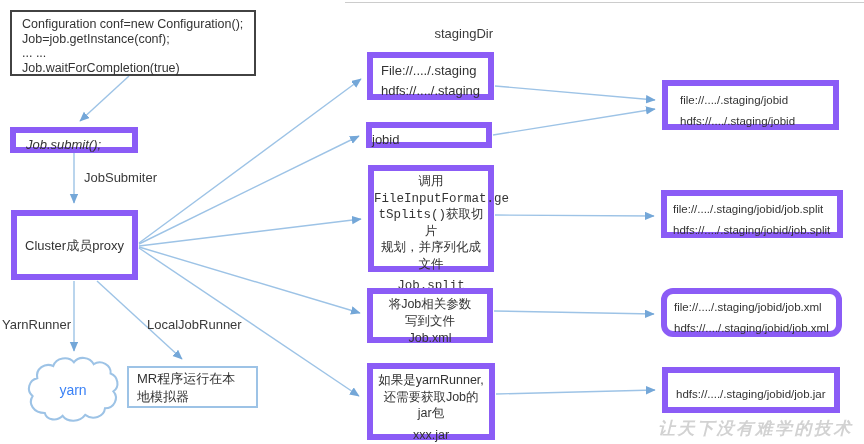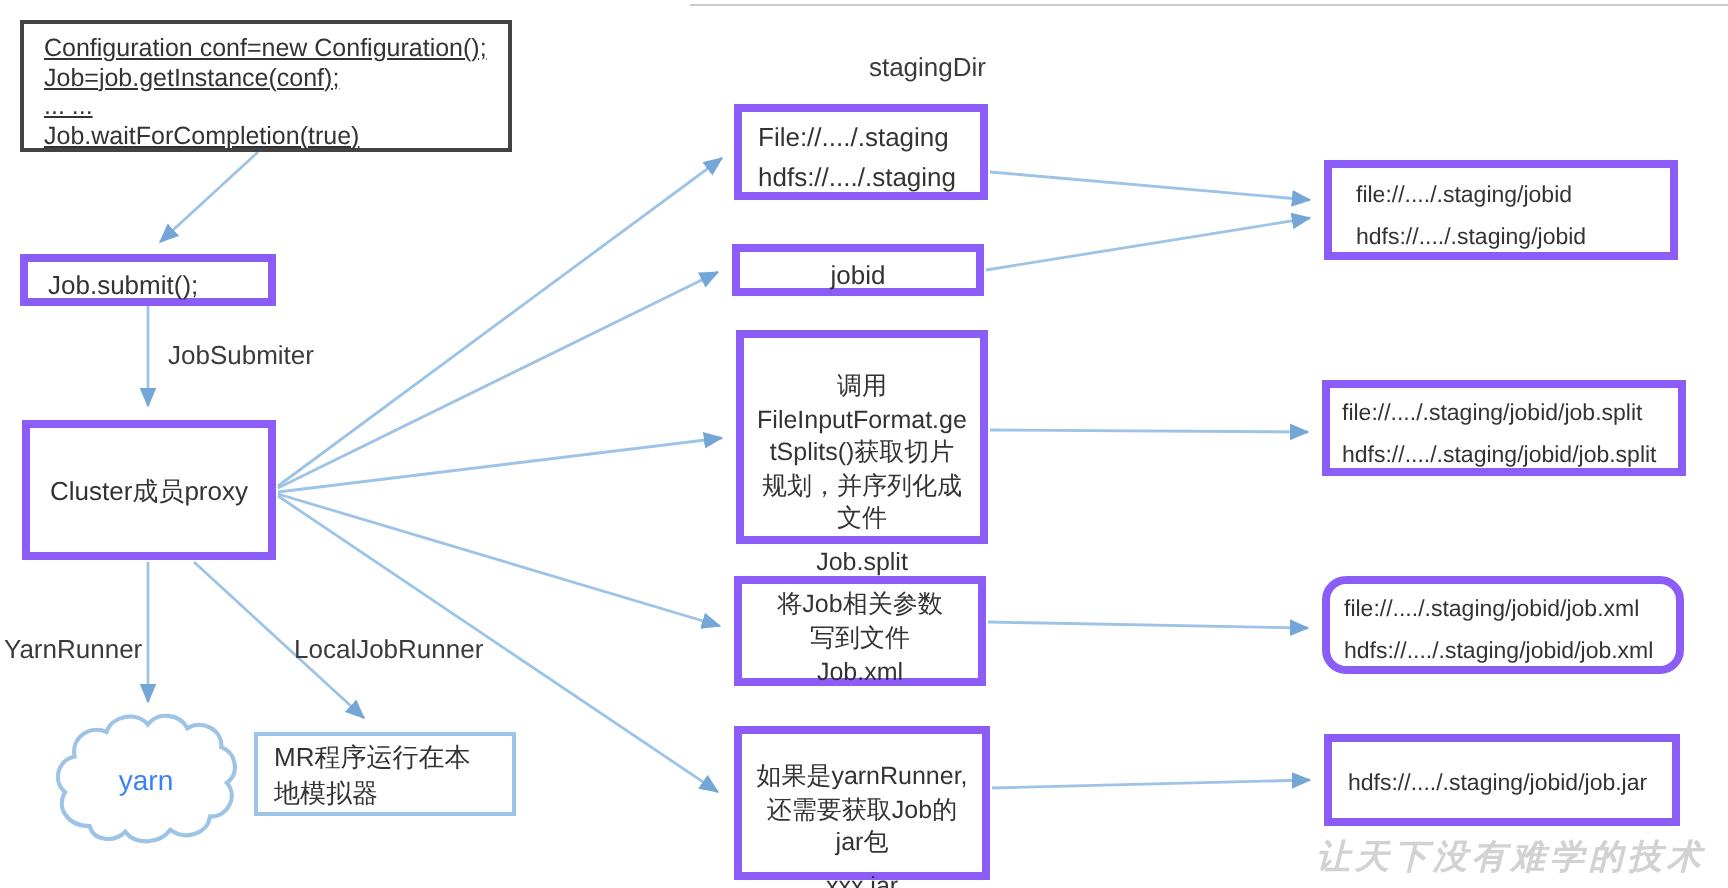--- a/index.html
+++ b/index.html
@@ -1,33 +1,33 @@
 <!DOCTYPE html>
 <html><head>
 <meta charset="utf-8">
 <style>
   html,body { margin:0; padding:0; background:#ffffff; }
   .canvas {
     position:relative; width:864px; height:444px; background:#ffffff;
     font-family:"Liberation Sans", sans-serif; color:#333; overflow:hidden;
   }
   .box { position:absolute; background:#fff; box-sizing:border-box; }
-  .b-orange { border:4px solid #8b5cf6; }
-  .b-black  { border:2px solid #424242;text-decoration:underline; }
+  .b-orange { border:6px solid #8b5cf6; }
+  .b-black  { border:2px solid #424242; }
   .b-blue   { border:2px solid #9DC3E6; }
   .lbl { position:absolute; font-size:13px; color:#3a3a3a; white-space:nowrap; }
   .code-box { left:10px; top:10px; width:246px; height:66px; padding:5px 10px; font-size:12.5px; line-height:14.5px; }
-  .submit-box { left:10px; top:127px; width:128px; height:26px; padding:4px 0 0 10px; font-size:13px; }
+  .submit-box { left:10px; top:127px; width:128px; height:26px; padding:4px 0 0 10px; font-size:13px;font-style:italic; }
   .cluster-box { left:11px; top:210px; width:127px; height:70px; display:flex; flex-direction:row; justify-content:center; align-items:center; font-size:13px; line-height:19px; }
   .mr-box { left:127px; top:366px; width:131px; height:42px; padding:2px 8px; font-size:13px; line-height:18px; }
   .staging-box { left:367px; top:52px; width:127px; height:48px; padding:3px 0 0 8px; font-size:13px; line-height:20px; }
-  .jobid-box { left:366px; top:122px; width:126px; height:26px; text-align:center; padding-top:4px; font-size:13px; }
-  .split-box { left:368px; top:165px; width:126px; height:107px; text-align:center; font-size:12.5px; line-height:16.5px; padding-top:16px; }
+  .jobid-box { left:366px; top:122px; width:126px; height:26px; text-align:left; padding-top:4px; font-size:13px; }
+  .split-box { left:368px; top:165px; width:126px; height:107px; text-align:center; font-size:12.5px; line-height:16.5px; padding-top:3px;font-family:Liberation Mono, monospace; }
   .xml-box { left:367px; top:288px; width:126px; height:55px; text-align:center; font-size:12.5px; line-height:17px; padding-top:2px; }
-  .jar-box { left:367px; top:363px; width:128px; height:77px; text-align:center; font-size:12.5px; line-height:16.5px; padding-top:13px; }
+  .jar-box { left:367px; top:363px; width:128px; height:77px; text-align:center; font-size:12.5px; line-height:16.5px; padding-top:3px; }
   .file-name { margin-top:5px; }
   .rbox { font-size:11.5px; line-height:21px; white-space:nowrap; }
   .rbox.r1 { left:662px; top:80px;  width:177px; height:50px; padding:4px 0 16px 12px; }
   .rbox.r2 { left:661px; top:190px; width:182px; height:48px; padding:3px 0 0 6px; }
   .rbox.r3 { left:661px; top:288px; width:181px; height:49px; padding:3px 0 0 7px;border-radius:12px; }
   .rbox.r4 { left:662px; top:367px; width:178px; height:46px; padding:11px 0 0 8px; }
   .overlay { position:absolute; left:0; top:0; pointer-events:none; }
   .cloud-wrap { position:absolute; left:26px; top:354px; width:94px; height:72px; }
   .cloud-label { position:absolute; left:0; top:28px; width:94px; text-align:center; font-size:14px; color:#3b82f6; }
   .stagingdir-lbl { left:367px; top:26px; width:126px; text-align:right; white-space:nowrap; }

